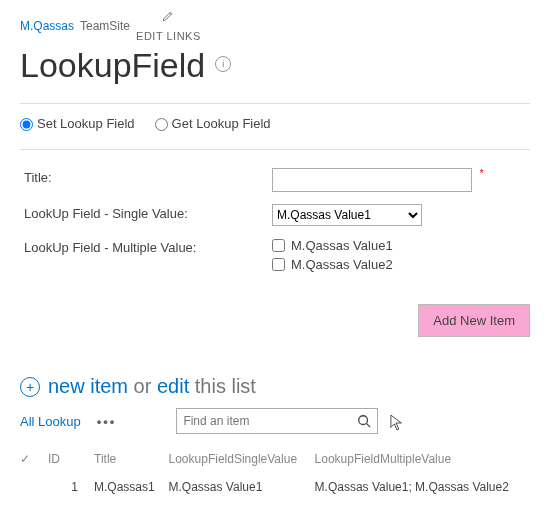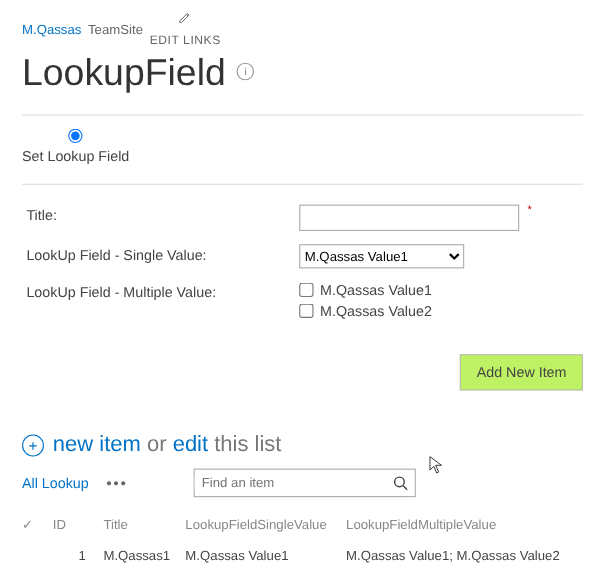--- a/index.html
+++ b/index.html
@@ -61,21 +61,21 @@
     border-top: 1px solid #ddd;
     margin: 18px 0 12px 0;
   }
 
   
   .radio-row {
     display: flex; gap: 20px; align-items: center;
     font-size: 13px;
     color: #444;
   }
-  .radio-row label { display: flex; align-items: center; gap: 4px; cursor: pointer; flex-direction: column; }
+  .radio-row label { display: flex; align-items: flex-end; gap: 4px; cursor: pointer; }
   input[type=radio] { margin: 0; }
 
   
   .form-table {
     width: 100%;
     border-collapse: collapse;
     font-size: 13px;
   }
   .form-table td {
     padding: 6px 4px;
@@ -112,21 +112,21 @@
   }
   input[type=checkbox]{ margin:0; }
 
   
   .btn-row {
     display: flex; justify-content: flex-end;
     margin-top: 22px;
   }
   .btn {
     border: 1px solid #bbb;
-    background: #bef264;
+    background: #f9a8d4;
     padding: 8px 14px;
     font-size: 13px;
     color: #444;
     cursor: pointer;
     font-family: inherit;
   }
 
   
   .newitem-row {
     margin-top: 38px;
@@ -230,20 +230,24 @@
     <h1 class="page-title">LookupField</h1>
     <span class="info-icon">i</span>
   </div>
 
   <hr class="sep">
 
   <div class="radio-row">
     <label>
       <input type="radio" name="mode" checked="" style="">
       <span>Set Lookup Field</span>
+    </label>
+    <label>
+      <input type="radio" name="mode" style="">
+      <span>Get Lookup Field</span>
     </label>
   </div>
 
   <hr class="sep">
 
   <table class="form-table">
     <tbody>
         <tr>
       <td class="label">Title:</td>
       <td>

